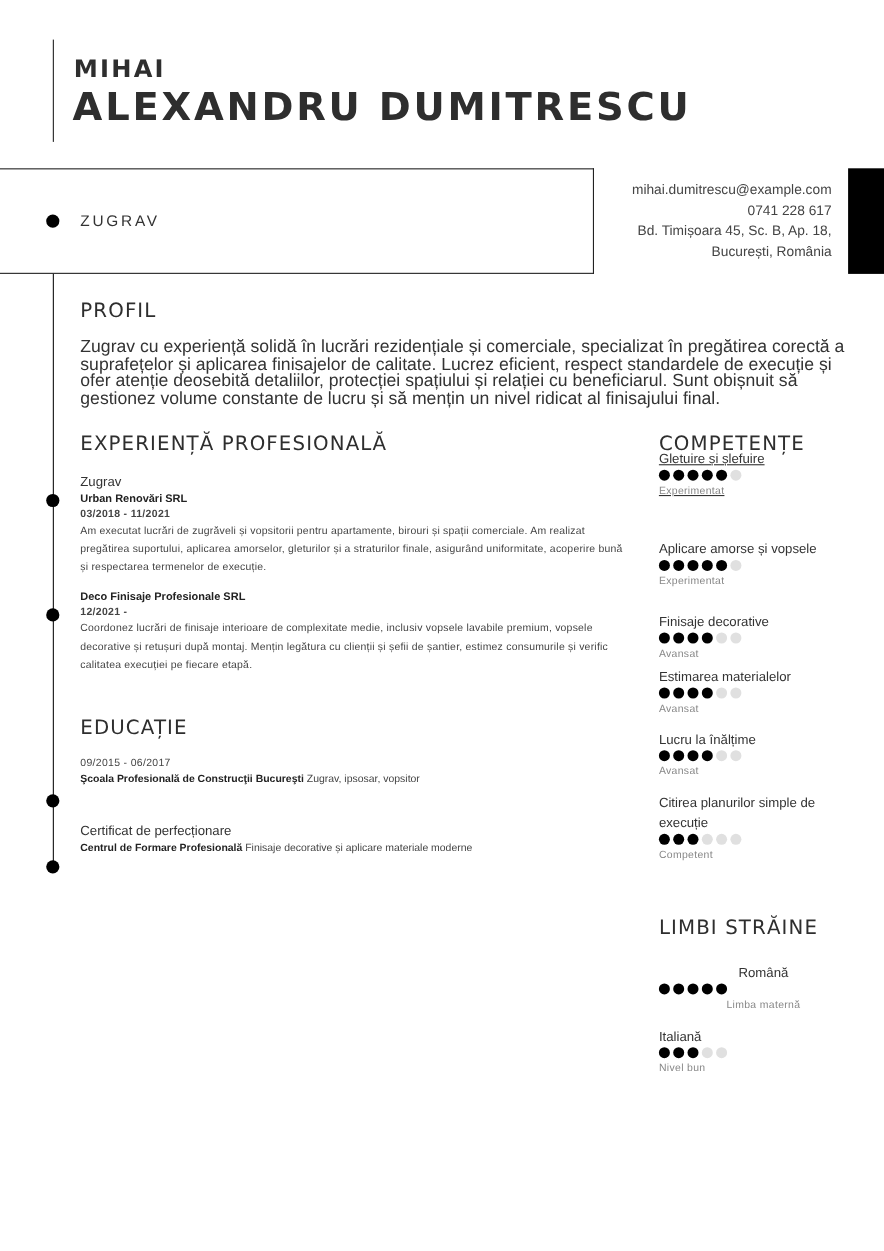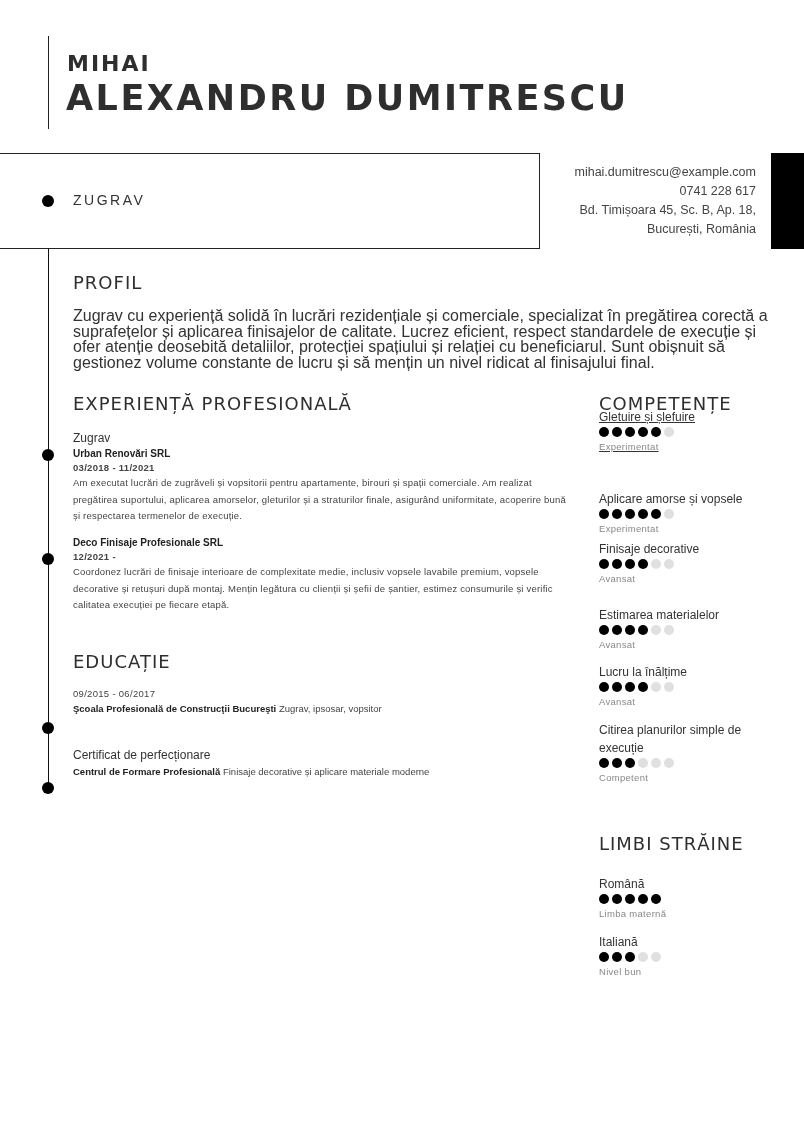--- a/index.html
+++ b/index.html
@@ -123,21 +123,21 @@
   <div class="dots">
       <span class="dot"></span>
       <span class="dot"></span>
       <span class="dot"></span>
       <span class="dot"></span>
       <span class="dot"></span>
       <span class="dot off"></span>
     </div>
   <div class="skill-level">Experimentat</div>
 </div>
-<div class="skill" style="top:540px;">
+<div class="skill" style="top:556px;">
   <div class="skill-name">Finisaje decorative</div>
   <div class="dots">
       <span class="dot"></span>
       <span class="dot"></span>
       <span class="dot"></span>
       <span class="dot"></span>
       <span class="dot off"></span>
       <span class="dot off"></span>
     </div>
   <div class="skill-level">Avansat</div>
@@ -174,21 +174,21 @@
       <span class="dot"></span>
       <span class="dot off"></span>
       <span class="dot off"></span>
       <span class="dot off"></span>
     </div>
   <div class="skill-level">Competent</div>
 </div>
 
 <div class="section-title" style="left:599px; top:833px;">LIMBI STRĂINE</div>
 
-<div class="skill" style="top:875px;">
+<div class="skill" style="top:875px;text-align:center;">
   <div class="skill-name">Română</div>
   <div class="dots">
       <span class="dot"></span>
       <span class="dot"></span>
       <span class="dot"></span>
       <span class="dot"></span>
       <span class="dot"></span>
     </div>
   <div class="skill-level">Limba maternă</div>
 </div>

